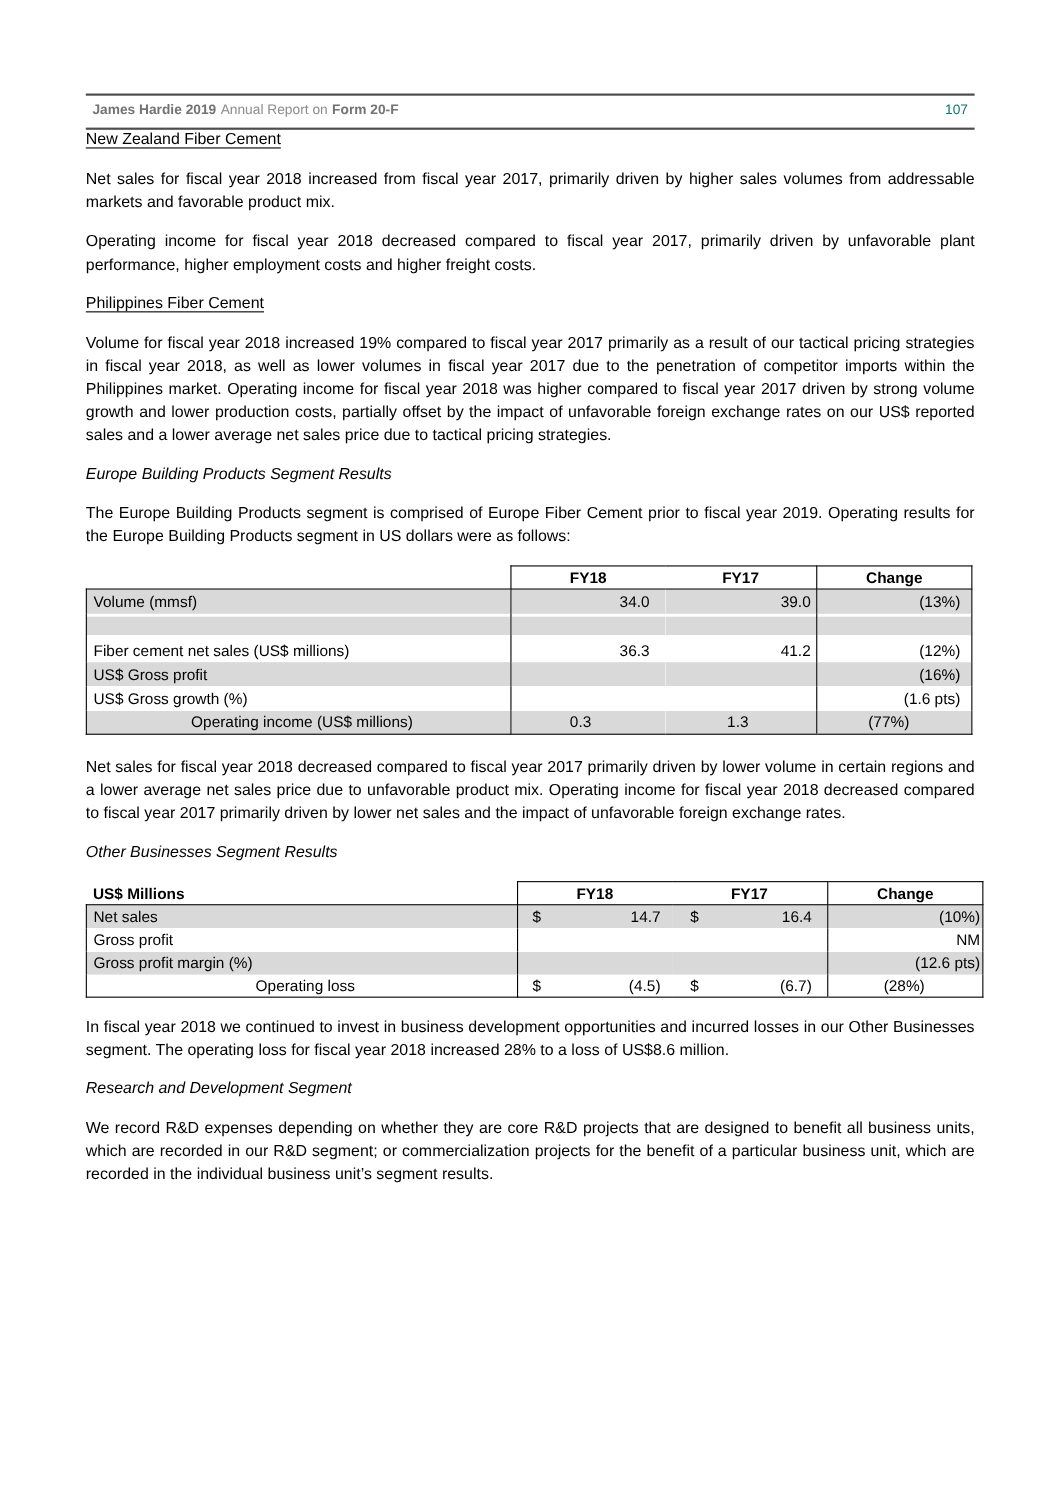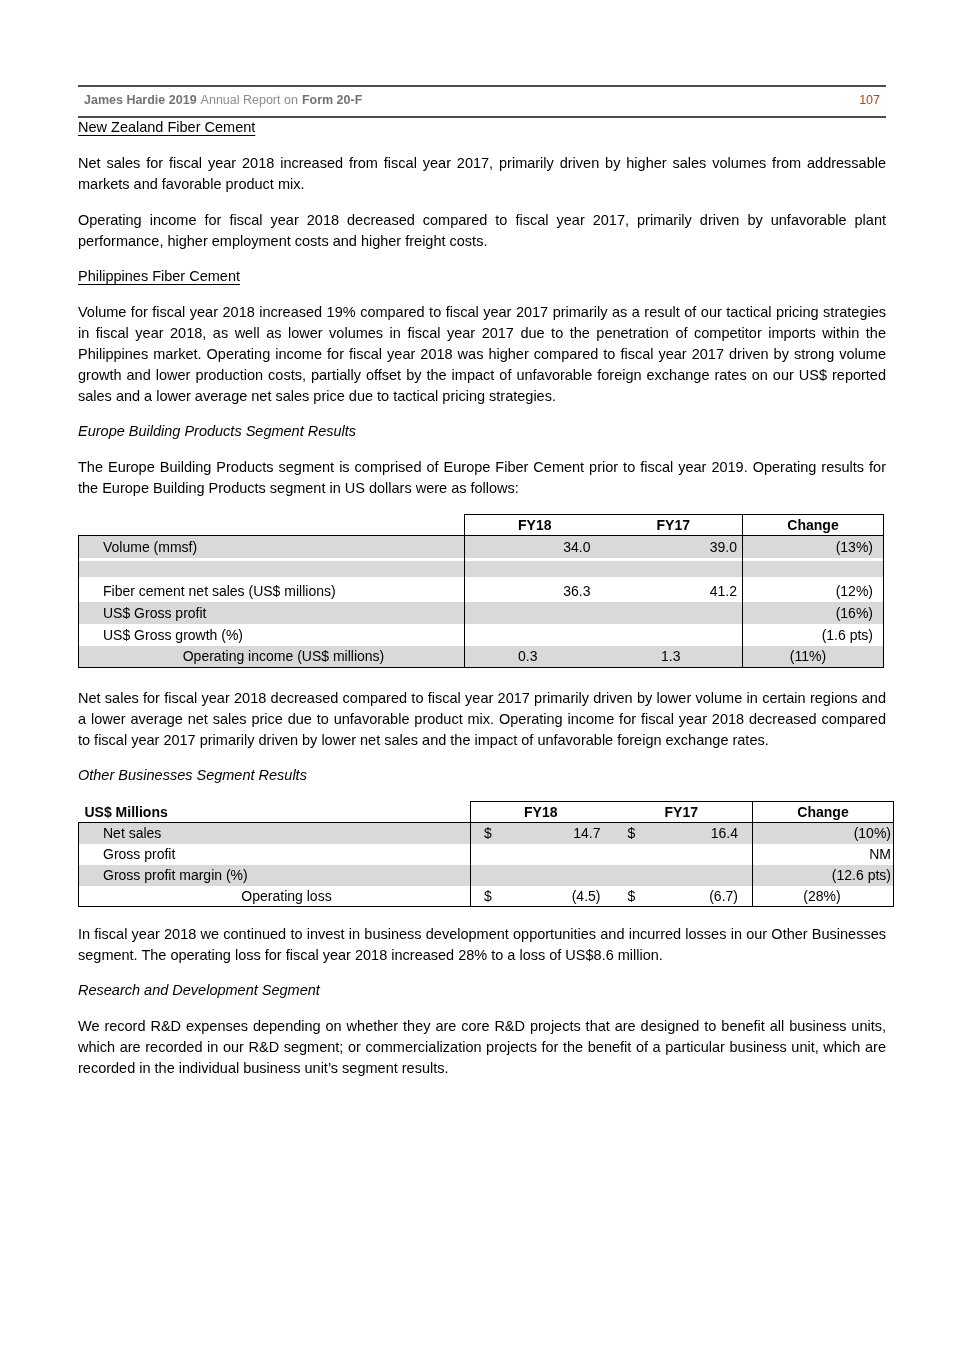--- a/index.html
+++ b/index.html
@@ -15,21 +15,21 @@
   
   .doc-header {
     border-top: 2px solid #4d4d4d;
     border-bottom: 2px solid #4d4d4d;
     padding: 6px 6px 8px 6px;
     display: flex; justify-content: space-between; align-items: center;
     font-size: 12.5px; line-height: 15px;
   }
   .hdr-left { display: flex; gap: 4px; color: #8c8c8c; justify-content: space-between; }
   .hdr-left .b { font-weight: bold; color: #737373; }
-  .hdr-right { color: #c2410c; }
+  .hdr-right { color: #0f766e; }
 
   
   h2.section {
     font-size: 14.5px; font-weight: 400; line-height: 18px;
     text-decoration: underline; text-underline-offset: 3px;
     margin: 0 0 17px 0;
   }
   h2.first { }
   h3.italic-head {
     font-size: 14.5px; font-weight: 400; font-style: italic;
@@ -41,21 +41,21 @@
   }
 
   
   table.fin { border-collapse: collapse; table-layout: fixed; font-size: 14px; }
   table.fin th, table.fin td { padding: 0; vertical-align: middle; overflow: hidden; white-space: nowrap; }
   table.fin thead th { font-weight: bold; text-align: center; height: 21px; }
   table.fin thead .corner { border: none; text-align: left; font-weight: bold; padding-left: 6px; }
   table.fin thead .gh-left  { border: 1.5px solid #000; border-right: none; }
   table.fin thead .gh-right { border: 1.5px solid #000; border-left: none; }
   table.fin thead .ch { border: 1.5px solid #000; }
-  table.fin tbody td.lbl { border-left: 1.5px solid #000; border-right: 1.5px solid #000; text-align: left; padding-left: 24px; }
+  table.fin tbody td.lbl { border-left: 1.5px solid #000; border-right: 1.5px solid #000; text-align: left; padding-left: 6px; }
   table.fin tbody td.chg { border-left: 1.5px solid #000; border-right: 1.5px solid #000; text-align: right; }
   table.fin tbody tr:first-child td { border-top: 1.5px solid #000; }
   table.fin tbody tr:last-child td { border-bottom: 1.5px solid #000; text-align: center; }
   table.fin tbody tr.shade td { background: #d9d9d9; }
   table.fin tbody tr.spacer td {
     background: linear-gradient(to bottom, #fff 0 3px, #d9d9d9 3px 19px, #fff 19px 100%);
   }
 
   
   table.t1 { width: 805px; margin: 9px 0 20px 0; }
@@ -145,21 +145,21 @@
       <tr>
         <td class="lbl">US$ Gross growth (%)</td>
         <td class="v v18"></td>
         <td class="v v17"></td>
         <td class="chg">(1.6 pts)</td>
       </tr>
       <tr class="shade">
         <td class="lbl">Operating income (US$ millions)</td>
         <td class="v v18">0.3</td>
         <td class="v v17">1.3</td>
-        <td class="chg">(11%)</td>
+        <td class="chg">(77%)</td>
       </tr>
     </tbody>
   </table>
 
   <p class="body">Net sales for fiscal year 2018 decreased compared to fiscal year 2017 primarily driven by lower volume in certain regions and a lower average net sales price due to unfavorable product mix. Operating income for fiscal year 2018 decreased compared to fiscal year 2017 primarily driven by lower net sales and the impact of unfavorable foreign exchange rates.</p>
 
   <h3 class="italic-head">Other Businesses Segment Results</h3>
 
   <table class="fin t2">
     <colgroup>

